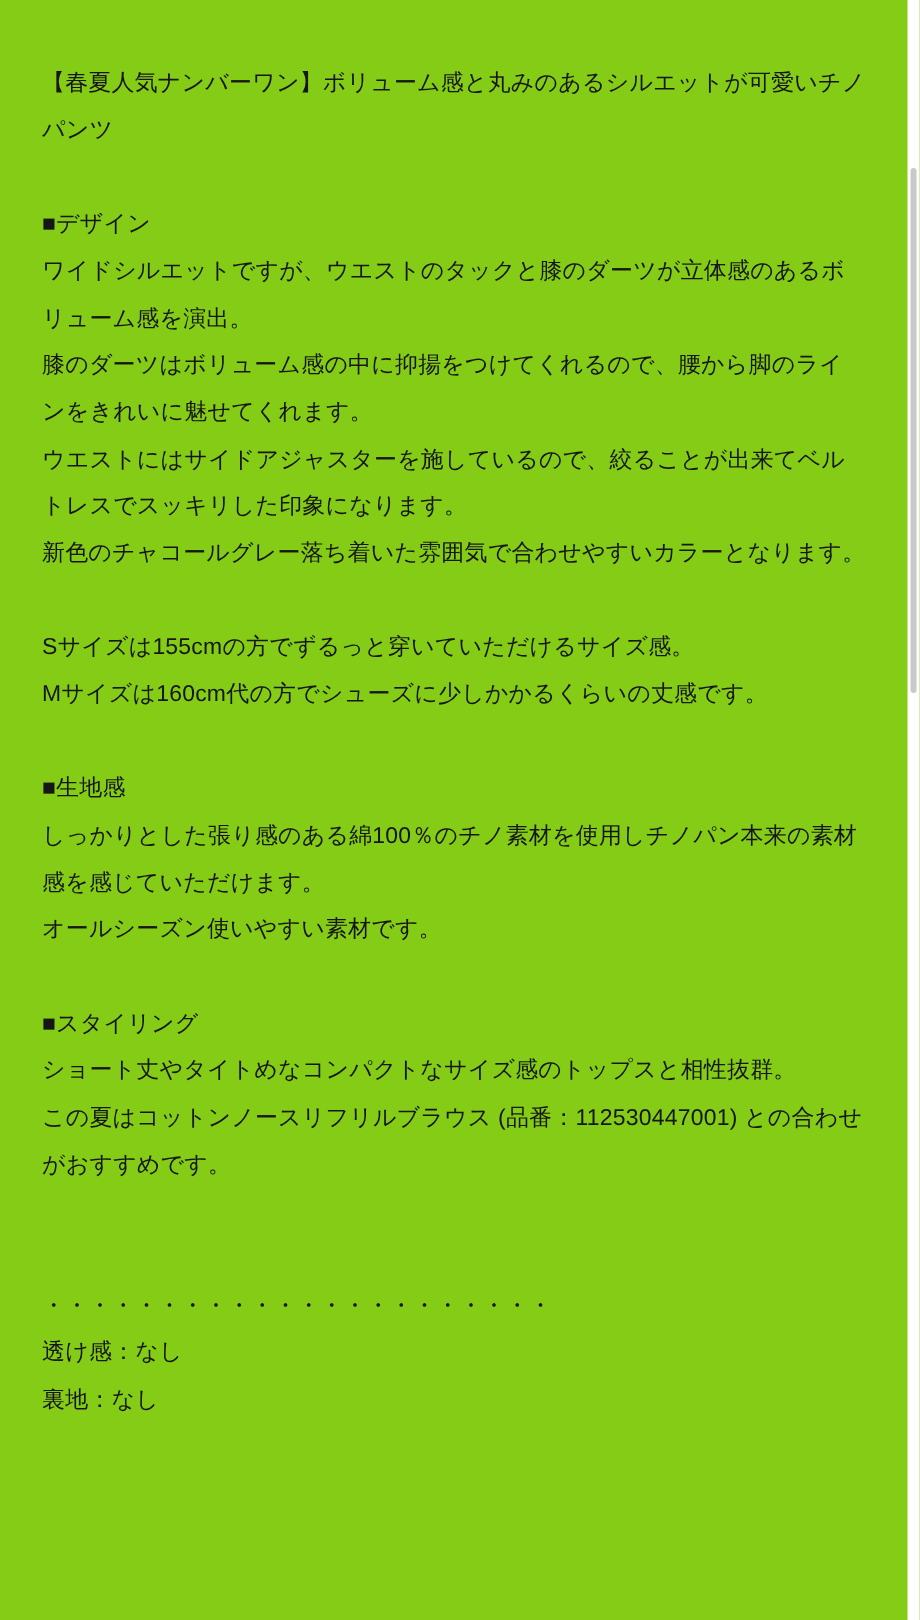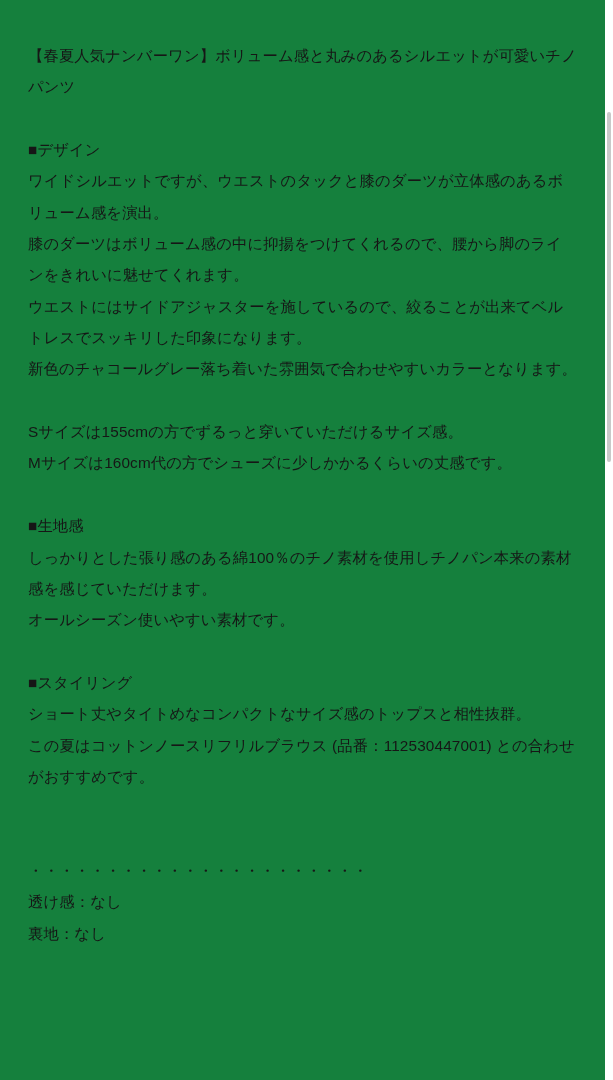--- a/index.html
+++ b/index.html
@@ -14,21 +14,21 @@
     font-family: "Liberation Sans", "DejaVu Sans", sans-serif;
     color: #1a1a1a;
     position: relative;
   }
   .page {
     position: relative;
     width: 613px;
     height: 1080px;
     box-sizing: border-box;
     padding: 40px 36px 0 28px;
-    background: #15803d;
+    background: #84cc16;
   }
   .desc {
     font-size: 15.3px;
     line-height: 2.05;
     letter-spacing: 0.01em;
     color: #161616;
     white-space: pre-wrap;
     word-break: break-all;
     margin: 0;
   }

